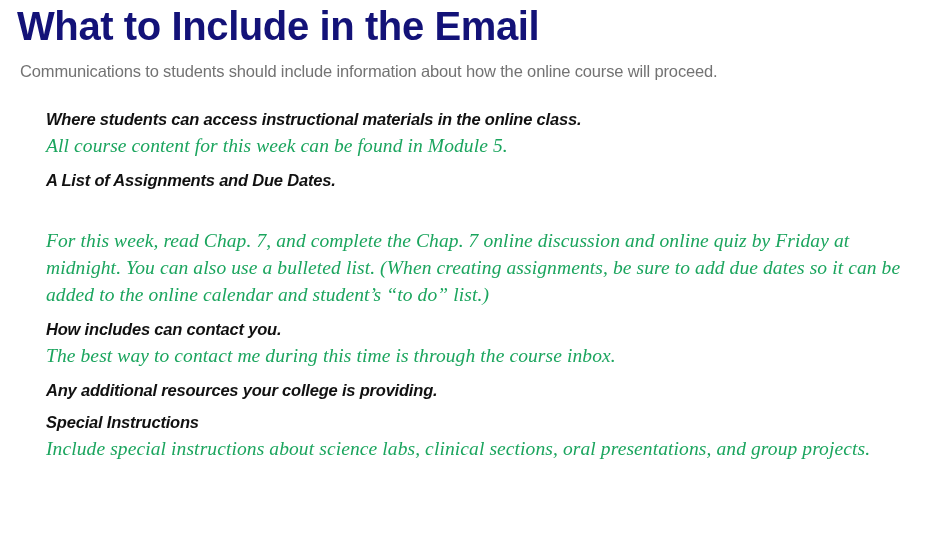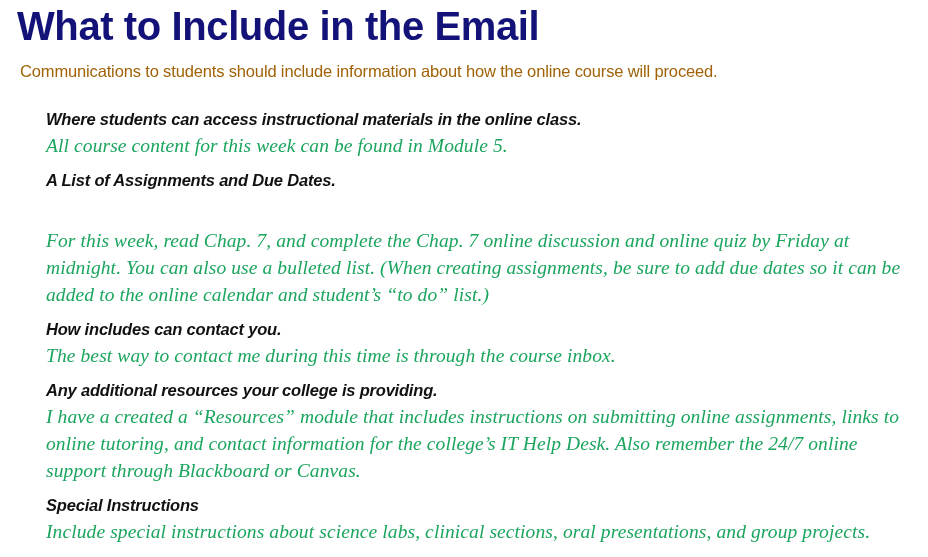--- a/index.html
+++ b/index.html
@@ -40,21 +40,21 @@
 
   .slide-subtitle {
     position: absolute;
     left: 20px;
     top: 60px;
     margin: 0;
     font-family: "Liberation Sans", sans-serif;
     font-size: 16.5px;
     line-height: 22px;
     font-weight: normal;
-    color: #a16207;
+    color: #737373;
     letter-spacing: -0.15px;
     white-space: nowrap;
   }
 
   .content {
     position: absolute;
     left: 46px;
     top: 108px;
     width: 878px;
   }
@@ -113,21 +113,20 @@
       <div class="section-body">For this week, read Chap. 7, and complete the Chap. 7 online discussion and online quiz by Friday at midnight.  You can also use a bulleted list.  (When creating assignments, be sure to add due dates so it can be added to the online calendar and student’s “to do” list.)</div>
     </div>
 
     <div class="section section--contact">
       <div class="section-heading">How includes can contact you.</div>
       <div class="section-body">The best way to contact me during this time is through the course inbox.</div>
     </div>
 
     <div class="section section--resources">
       <div class="section-heading">Any additional resources your college is providing.</div>
-      <div class="section-body">I have a created a “Resources” module that includes instructions on submitting online assignments, links to online tutoring, and contact information for the college’s IT Help Desk.  Also remember the 24/7 online support through Blackboard or Canvas.</div>
     </div>
 
     <div class="section section--special">
       <div class="section-heading">Special Instructions</div>
       <div class="section-body">Include special instructions about science labs, clinical sections, oral presentations, and group projects.</div>
     </div>
 
   </div>
 </div>
 

